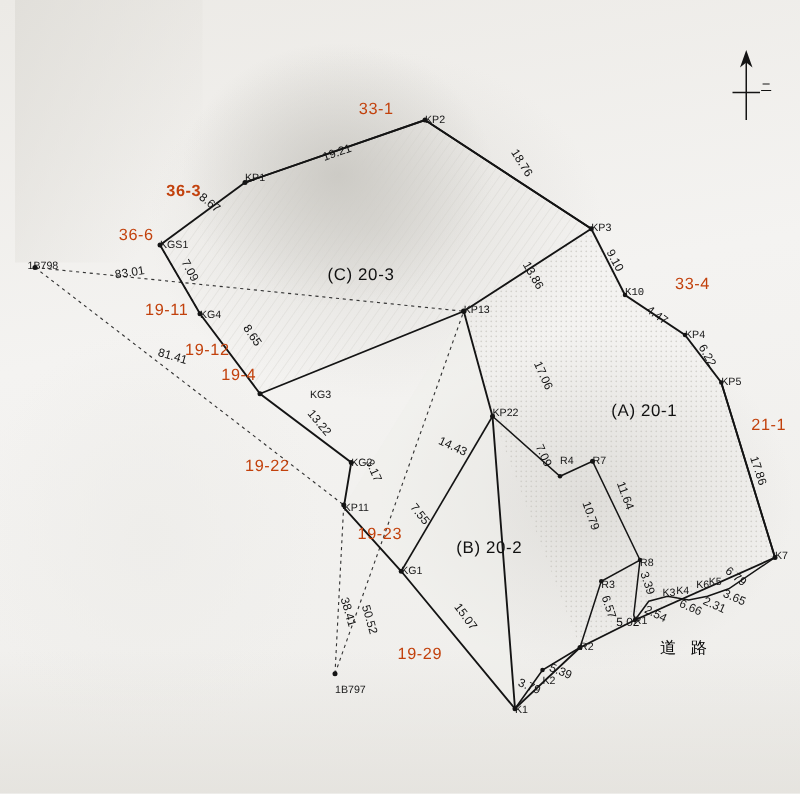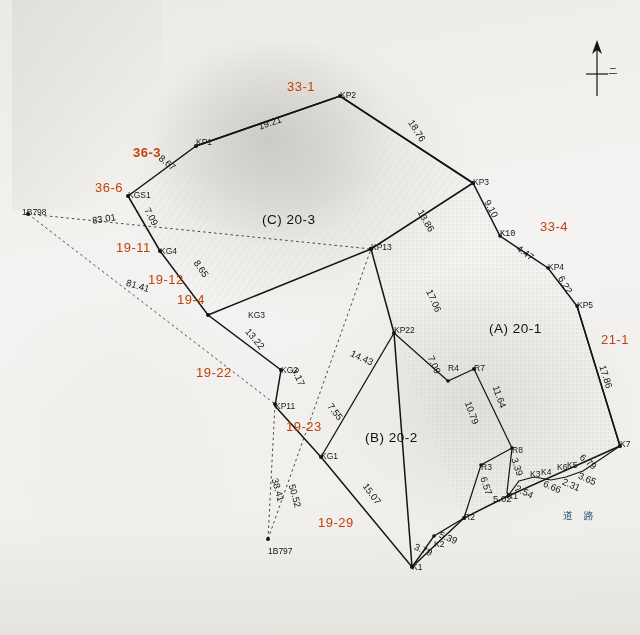--- a/index.html
+++ b/index.html
@@ -68,24 +68,23 @@
   }
   .pt {
     font-size: 8.5px;
     color: #171717;
   }
   .dist {
     font-size: 9.5px;
     color: #131313;
   }
   .road {
-    font-size: 10px;
+    font-size: 13px;
     letter-spacing: 4px;
-    color: #0c4a6e;
-    margin-left: 35px;
+    color: #000000;
   }
   .north {
     font-size: 10px;
     color: #111;
   }
 </style>
 </head>
 <body>
 
 <div id="root">

